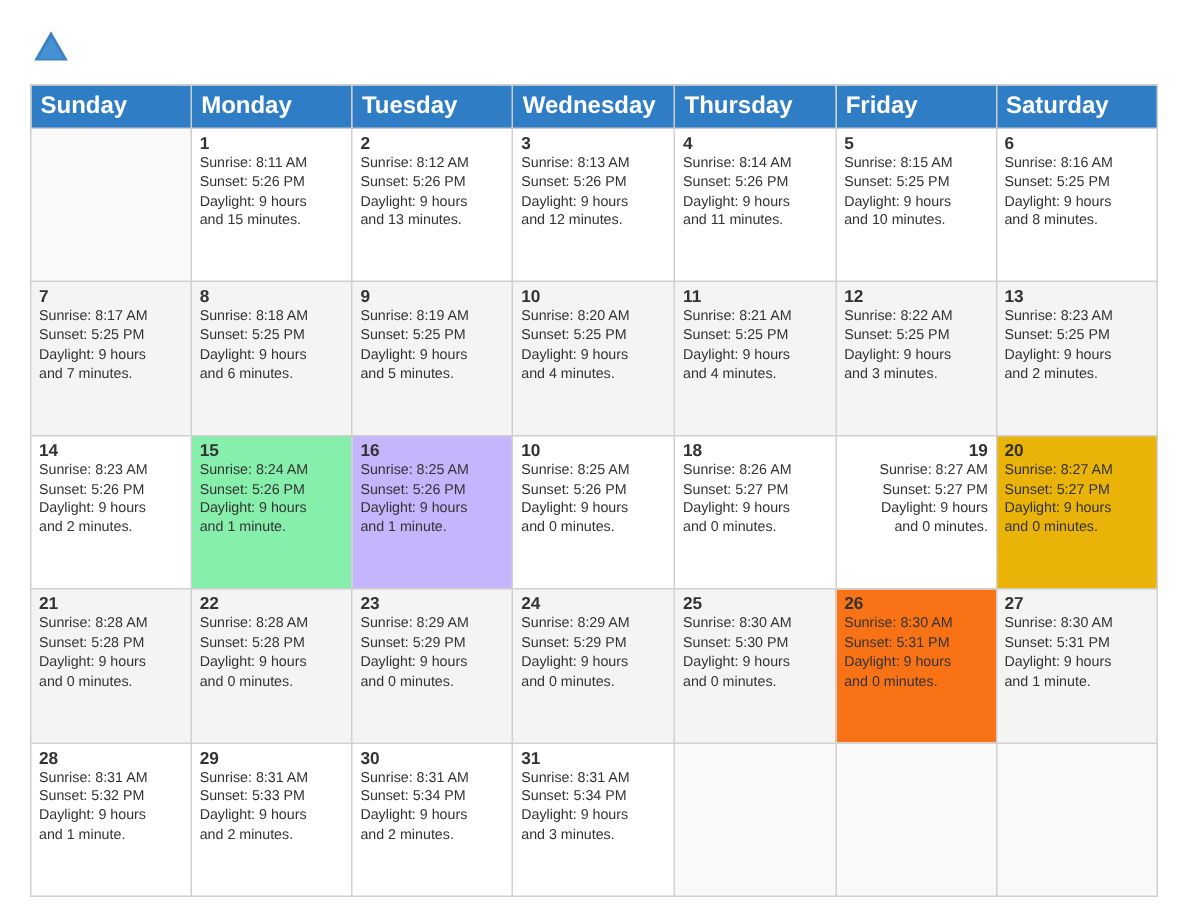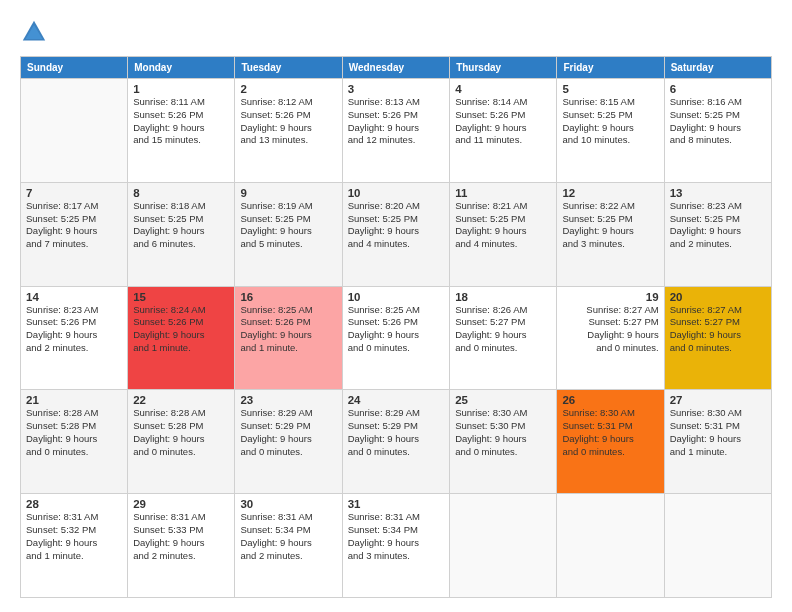--- a/index.html
+++ b/index.html
@@ -62,21 +62,21 @@
       color: #555;
     }
     .calendar {
       width: 100%;
       border-collapse: collapse;
       flex: 1;
     }
     .calendar th {
       background-color: #2e7dc5;
       color: #fff;
-      font-size: 10px;
+      font-size: 16px;
       font-weight: bold;
       padding: 5px 6px;
       text-align: left;
       border: 1px solid #ccc;
     }
     .calendar td {
       border: 1px solid #d0d0d0;
       vertical-align: top;
       padding: 4px 5px;
       width: 108px;
@@ -238,28 +238,28 @@
           </td>
         </tr>
         <tr>
           <td style="background: rgb(255, 255, 255);">
             <div class="cell-date">14</div>
             <div class="cell-info" style="white-space: pre-line;">Sunrise: 8:23 AM
 Sunset: 5:26 PM
 Daylight: 9 hours
 and 2 minutes.</div>
           </td>
-          <td style="background: #ef4444;">
+          <td style="background: #86efac;">
             <div class="cell-date">15</div>
             <div class="cell-info" style="white-space: pre-line;">Sunrise: 8:24 AM
 Sunset: 5:26 PM
 Daylight: 9 hours
 and 1 minute.</div>
           </td>
-          <td style="background: #fca5a5;">
+          <td style="background: #c4b5fd;">
             <div class="cell-date">16</div>
             <div class="cell-info" style="white-space: pre-line;">Sunrise: 8:25 AM
 Sunset: 5:26 PM
 Daylight: 9 hours
 and 1 minute.</div>
           </td>
           <td style="background: rgb(255, 255, 255);">
             <div class="cell-date">10</div>
             <div class="cell-info" style="white-space: pre-line;">Sunrise: 8:25 AM
 Sunset: 5:26 PM

